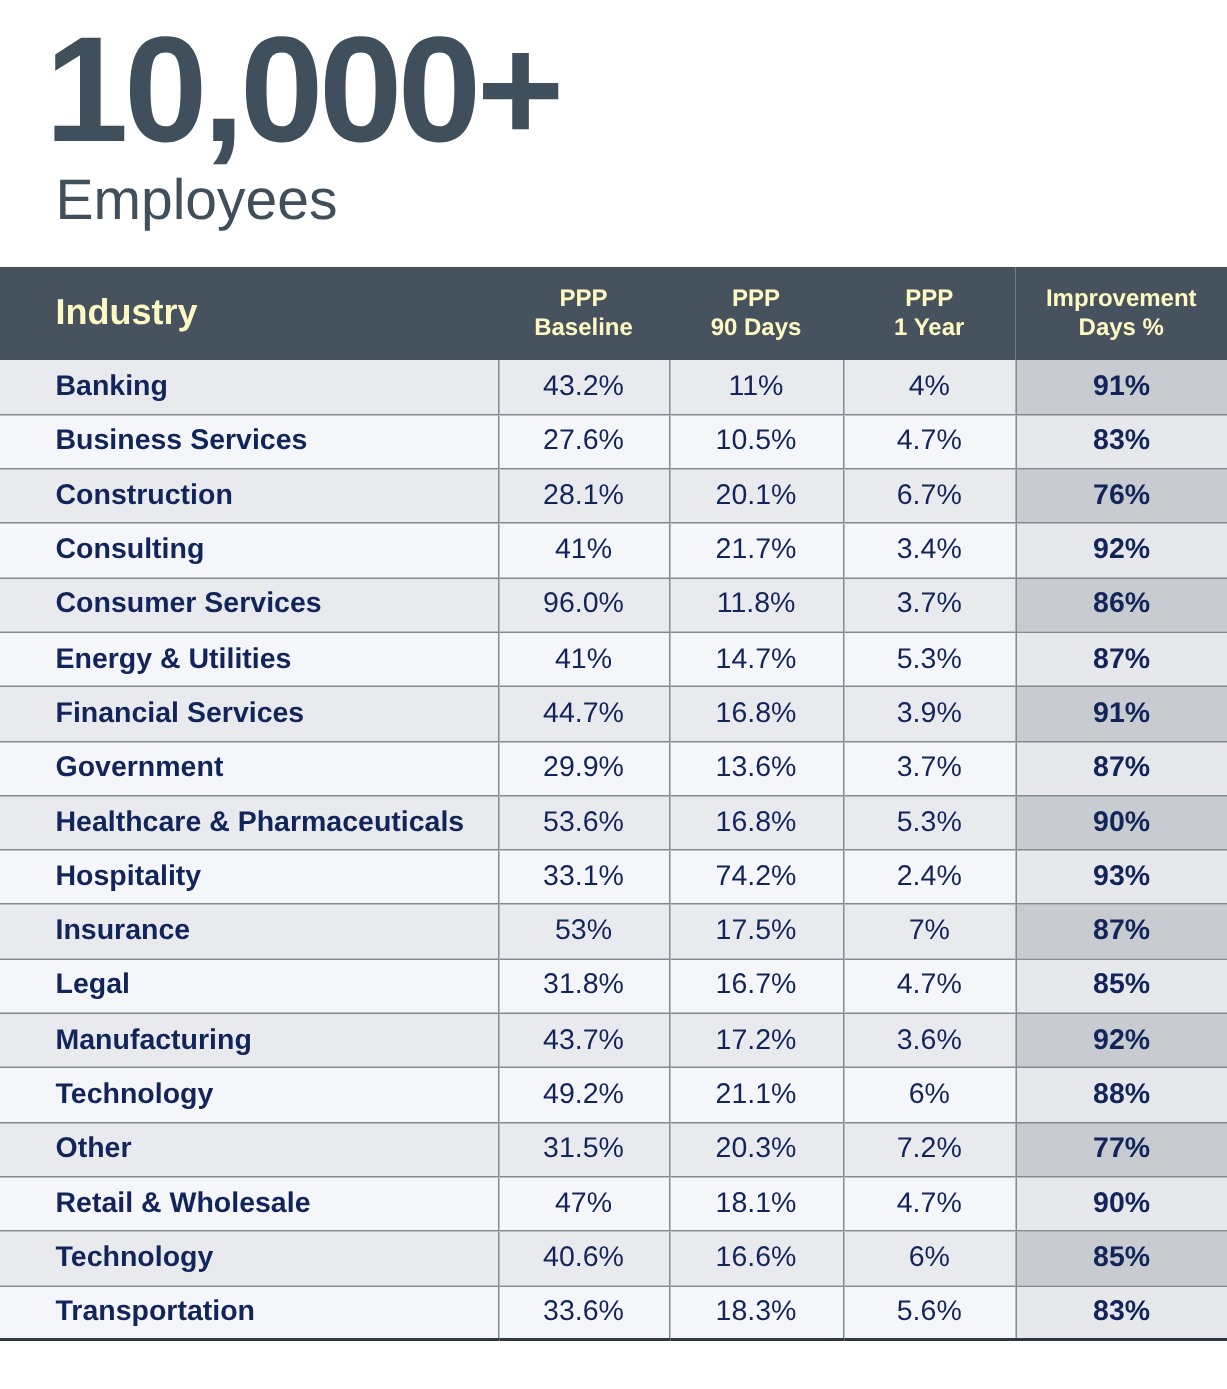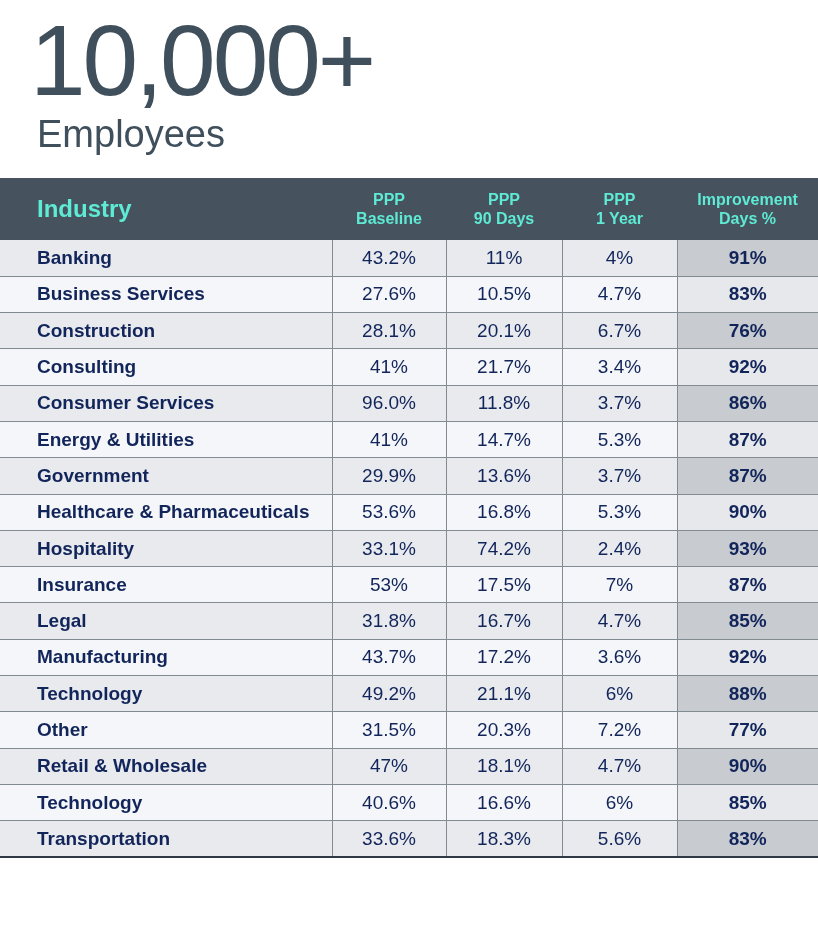--- a/index.html
+++ b/index.html
@@ -21,21 +21,21 @@
     height: 926px;
     background: #ffffff;
     overflow: hidden;
     font-family: "Liberation Sans", sans-serif;
   }
   .title-block { position: absolute; top: 0; left: 0; }
   .title-big {
     margin: 14px 0 0 30px;
     font-size: 100px;
     line-height: 92px;
-    font-weight: normal;
+    font-weight: bold;
     letter-spacing: -3px;
     color: var(--title-color, #3F4F5C);
   }
   .title-sub {
     margin: 8px 0 0 37px;
     font-size: 38px;
     line-height: 40px;
     font-weight: normal;
     letter-spacing: 0px;
     color: var(--title-color, #3F4F5C);
@@ -49,21 +49,21 @@
     table-layout: fixed;
   }
   col.c-industry { width: 332px; }
   col.c-baseline { width: 114px; }
   col.c-90days   { width: 116px; }
   col.c-1year    { width: 115px; }
   col.c-improve  { width: 141px; }
 
   thead th {
     background: var(--header-bg, #46535E);
-    color: #5eead4;
+    color: #fef9c3;
     height: 54px;
     padding: 12px;
     vertical-align: middle;
     text-align: center;
     font-size: 16px;
     line-height: 19px;
     font-weight: bold;
   }
   thead th.th-industry {
     text-align: left;
@@ -176,20 +176,27 @@
           <td>86%</td>
         </tr>
         <tr>
           <td>Energy &amp; Utilities</td>
           <td>41%</td>
           <td>14.7%</td>
           <td>5.3%</td>
           <td>87%</td>
         </tr>
         <tr>
+          <td>Financial Services</td>
+          <td>44.7%</td>
+          <td>16.8%</td>
+          <td>3.9%</td>
+          <td>91%</td>
+        </tr>
+        <tr>
           <td>Government</td>
           <td>29.9%</td>
           <td>13.6%</td>
           <td>3.7%</td>
           <td>87%</td>
         </tr>
         <tr>
           <td>Healthcare &amp; Pharmaceuticals</td>
           <td>53.6%</td>
           <td>16.8%</td>

